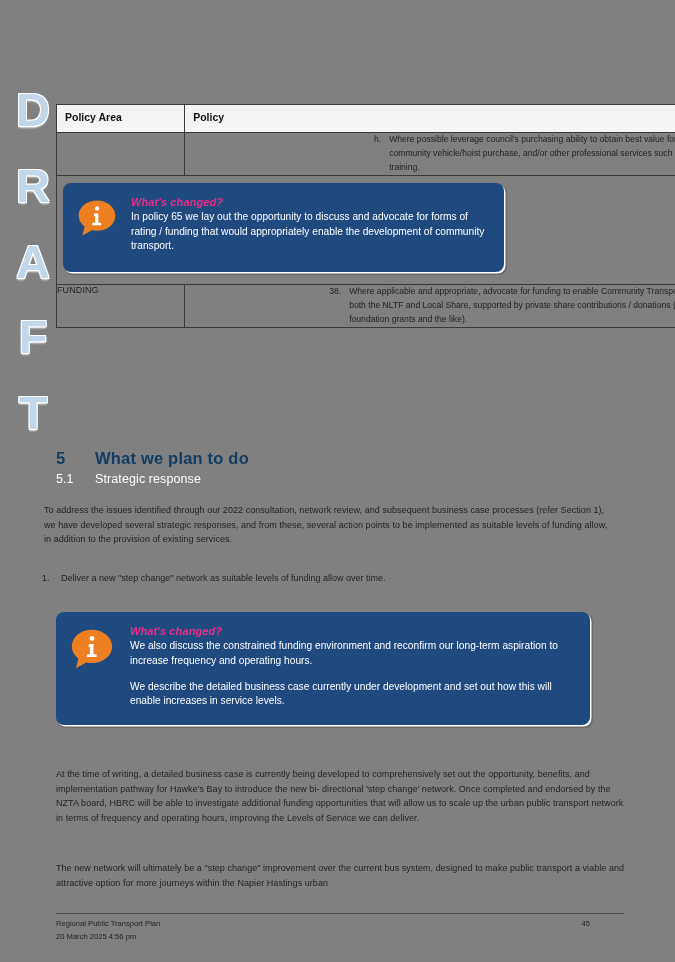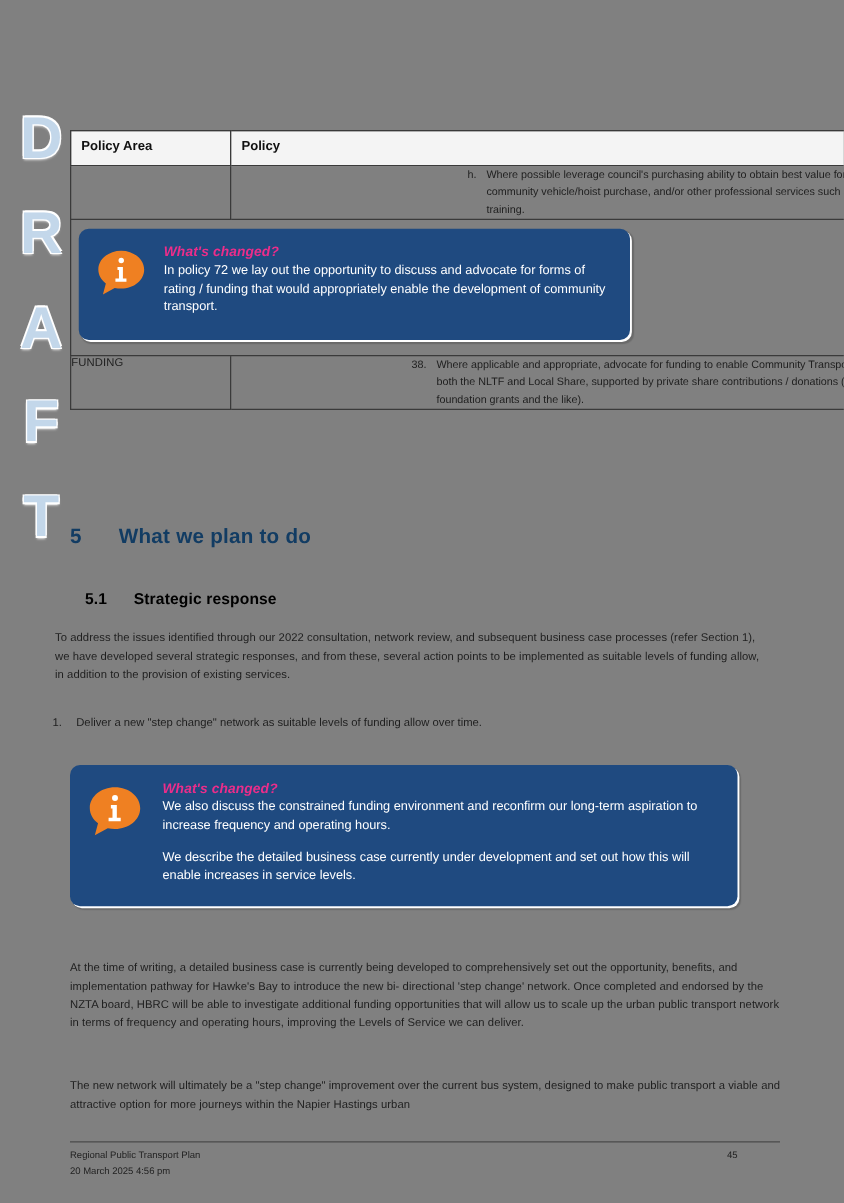--- a/index.html
+++ b/index.html
@@ -162,34 +162,34 @@
     top: 612px;
     width: 534px;
     height: 113px;
   }
 
   
   .h1-num, .h2-num { display: inline-block; }
   .heading1 {
     position: absolute;
     left: 56px;
-    top: 420px;
+    top: 449px;
     font-size: 16.5px;
     font-weight: 700;
     color: #123c63;
     letter-spacing: .2px;
   }
   .heading1 .h1-num { width: 39px; }
   .heading2 {
     position: absolute;
-    left: 68px;
+    left: 56px;
     top: 472px;
     font-size: 12.5px;
-    font-weight: 700;
-    color: #000000;
+    font-weight: 400;
+    color: #ffffff;
     letter-spacing: .1px;
   }
   .heading2 .h2-num { width: 39px; }
 
   
   .body-p {
     position: absolute;
     font-size: 9px;
     line-height: 1.62;
     color: #1e1e1e;
@@ -275,21 +275,21 @@
           <div class="callout callout-in-table">
             <span class="callout-icon">
               <svg viewBox="0 0 48 48" width="100%" height="100%" aria-hidden="true">
                 <path d="M24 3C11.8 3 2 11.1 2 21.1c0 5.3 2.8 10.1 7.2 13.4L6.4 45l11.3-6.2c2 .4 4.1.6 6.3.6 12.2 0 22-8.1 22-18.1S36.2 3 24 3z" fill="#ef8022"></path>
                 <circle cx="24" cy="12.5" r="2.6" fill="#ffffff"></circle>
                 <path d="M20.4 18.6h5.2v11.1h3.4v3.1h-10.6v-3.1h3.4v-8h-1.4z" fill="#ffffff"></path>
               </svg>
             </span>
             <div class="callout-body">
               <p class="callout-title">What's changed?</p>
-              <p class="callout-p">In policy 72 we lay out the opportunity to discuss and advocate for forms of rating / funding that would appropriately enable the development of community transport.</p>
+              <p class="callout-p">In policy 65 we lay out the opportunity to discuss and advocate for forms of rating / funding that would appropriately enable the development of community transport.</p>
             </div>
           </div>
         </td>
       </tr>
       <tr class="row-94">
         <td class="cell-area">FUNDING</td>
         <td class="cell-policy">
           <div class="policy-item">
             <span class="marker">38.</span>
             <span class="ptext">Where applicable and appropriate, advocate for funding to enable Community Transport from both the NLTF and Local Share, supported by private share contributions / donations (e.g. foundation grants and the like).</span>

